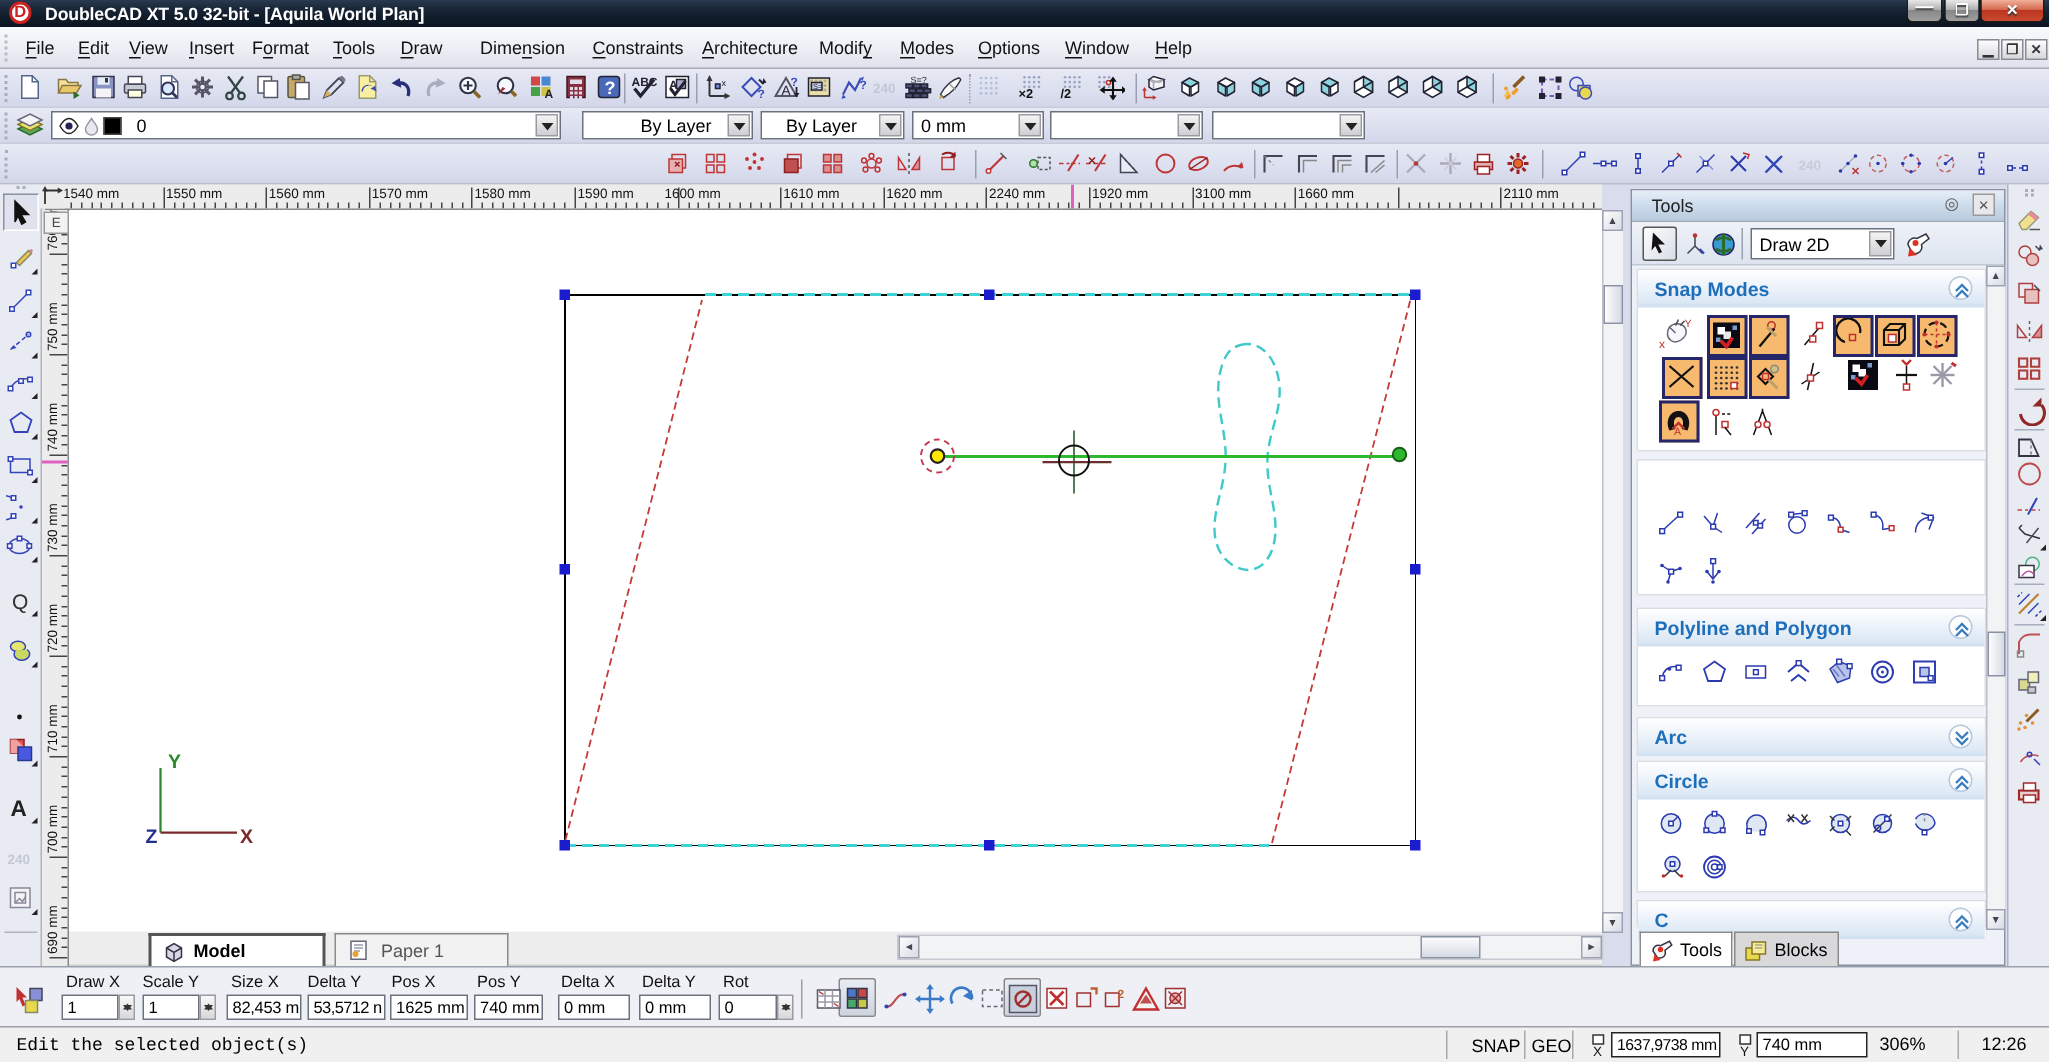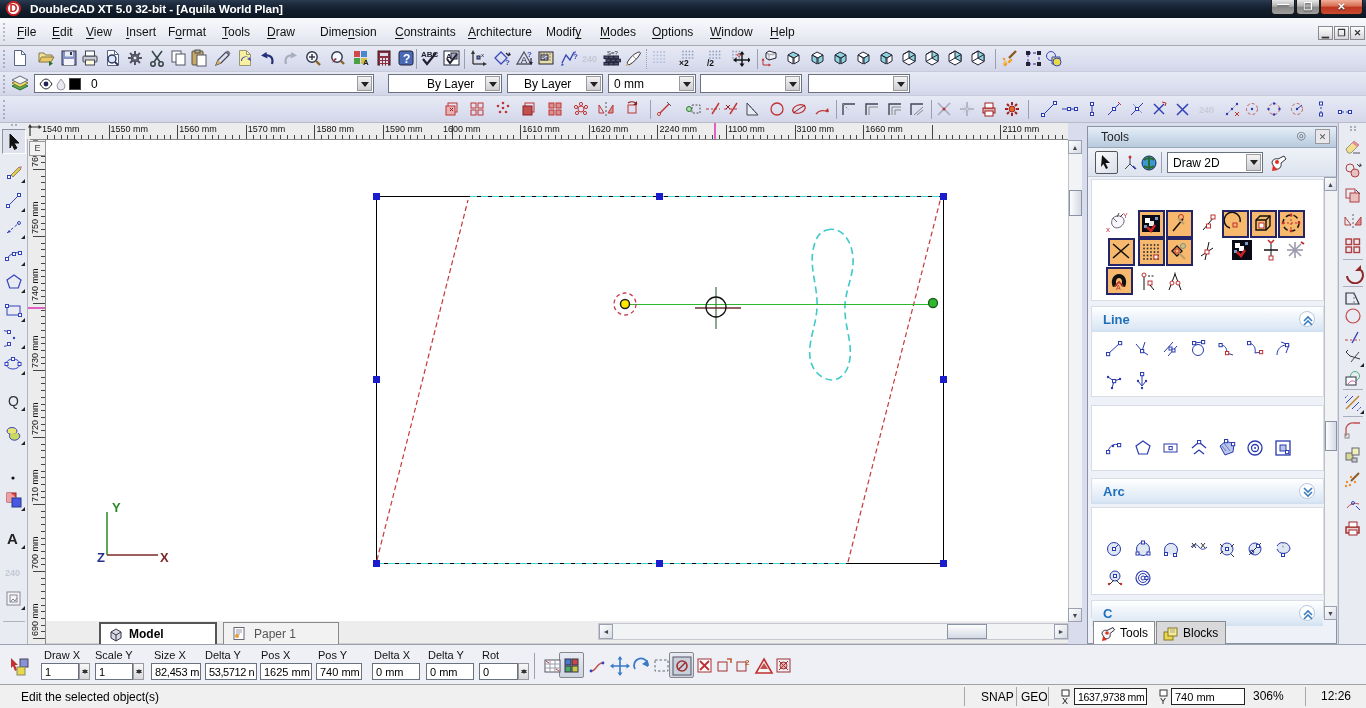--- a/index.html
+++ b/index.html
@@ -1031,21 +1031,21 @@
     <div class="rtick" style="left:634.3px;height:4px;"></div>
     <div class="rtick" style="left:641.1px;height:4px;"></div>
     <div class="rtick" style="left:648.0px;height:4px;"></div>
     <div class="rtick" style="left:654.8px;height:4px;"></div>
     <div class="rtick" style="left:661.7px;height:4px;"></div>
     <div class="rtick" style="left:668.6px;height:4px;"></div>
     <div class="rtick" style="left:675.4px;height:4px;"></div>
     <div class="rtick" style="left:682.3px;height:4px;"></div>
     <div class="rtick" style="left:689.1px;height:4px;"></div>
     <div class="rtick" style="left:696.0px;height:14px;"></div>
-    <div class="rlab" style="left:698.0px;">1100 mm</div>
+    <div class="rlab" style="left:698.0px;">1920 mm</div>
     <div class="rtick" style="left:702.9px;height:4px;"></div>
     <div class="rtick" style="left:709.7px;height:4px;"></div>
     <div class="rtick" style="left:716.6px;height:4px;"></div>
     <div class="rtick" style="left:723.4px;height:4px;"></div>
     <div class="rtick" style="left:730.3px;height:4px;"></div>
     <div class="rtick" style="left:737.2px;height:4px;"></div>
     <div class="rtick" style="left:744.0px;height:4px;"></div>
     <div class="rtick" style="left:750.9px;height:4px;"></div>
     <div class="rtick" style="left:757.7px;height:4px;"></div>
     <div class="rtick" style="left:764.6px;height:14px;"></div>
@@ -1406,20 +1406,28 @@
       <span class="ic" style="left:180px;top:5px;">
         <svg width="20" height="20" viewBox="0 0 20 20">
           <path d="M4 10c0-3 3-5 6-4l6-3 2 3-5 4c1 4-2 7-6 6z" fill="#fff" stroke="#334"></path>
           <path d="M5 12l5 5-6 1z" fill="#e03020"></path>
           <circle cx="9" cy="9" r="2" fill="#e03020"></circle>
         </svg>
       </span>
     </div>
   <div id="pbody">
       <div class="sect" style="top:52px;height:122px;">
+        <div class="shead">
+          <span class="t">Snap Modes</span>
+          <span class="chev">
+            <svg width="16" height="16" viewBox="0 0 16 16">
+              <path d="M4 9l4-4 4 4M4 13l4-4 4 4" fill="none" stroke="#3a7ec0" stroke-width="1.6"></path>
+            </svg>
+          </span>
+        </div>
         <span class="sic" style="left:13px;top:30px;">
           <svg width="24" height="26" viewBox="0 0 24 26">
             <path d="M8 8c4-4 10-2 11 2 1 5-6 10-10 7-3-2-3-6-1-9z" fill="#f8f8fc" stroke="#667"></path>
             <path d="M8 8l4 4" stroke="#667"></path>
             <path d="M14 3l-2 4M18 4l-3 3" stroke="#445"></path>
             <text x="1" y="22" font-size="8" fill="#c03030">x</text>
             <text x="18" y="8" font-size="7" fill="#c03030">Y</text>
           </svg>
         </span>
         <div class="tile" style="left:46px;top:30px;">
@@ -1569,102 +1577,102 @@
         <span class="sic" style="left:73px;top:90px;">
           <svg width="20" height="24" viewBox="0 0 20 24">
             <path d="M10 4L4 20M10 4l6 16" stroke="#111" fill="none"></path>
             <path d="M10 4v-2" stroke="#111" stroke-dasharray="1.5 1.5"></path>
             <circle cx="7" cy="13" r="2" fill="#fff" stroke="#c03030"></circle>
             <circle cx="13" cy="13" r="2" fill="#fff" stroke="#c03030"></circle>
           </svg>
         </span>
       </div>
       <div class="sect" style="top:179px;height:91px;">
+        <span class="sic" style="left:13px;top:32px;">
+          <svg width="20" height="20" viewBox="0 0 20 20">
+            <line x1="3" y1="15" x2="15" y2="4" stroke="#2a3ab0"></line>
+            <rect x="1.5" y="13.5" width="3.2" height="3.2" fill="#fff" stroke="#2a3ab0"></rect>
+            <rect x="13.5" y="2.5" width="3.2" height="3.2" fill="#fff" stroke="#2a3ab0"></rect>
+          </svg>
+        </span>
+        <span class="sic" style="left:41px;top:32px;">
+          <svg width="20" height="20" viewBox="0 0 20 20">
+            <path d="M3 5l6 7 3-9" fill="none" stroke="#2a3ab0"></path>
+            <path d="M9 12l6 4" stroke="#2a3ab0"></path>
+            <rect x="7.5" y="10.5" width="3.2" height="3.2" fill="#fff" stroke="#2a3ab0"></rect>
+          </svg>
+        </span>
+        <span class="sic" style="left:69px;top:32px;">
+          <svg width="20" height="20" viewBox="0 0 20 20">
+            <line x1="3" y1="13" x2="12" y2="3" stroke="#2a3ab0"></line>
+            <line x1="7" y1="17" x2="16" y2="7" stroke="#2a3ab0"></line>
+            <rect x="8" y="8" width="3" height="3" fill="#fff" stroke="#2a3ab0"></rect>
+            <rect x="11" y="10" width="3" height="3" fill="#fff" stroke="#2a3ab0"></rect>
+          </svg>
+        </span>
+        <span class="sic" style="left:97px;top:32px;">
+          <svg width="20" height="20" viewBox="0 0 20 20">
+            <circle cx="9" cy="11" r="5.5" fill="none" stroke="#2a3ab0"></circle>
+            <path d="M5 4l9-1" stroke="#2a3ab0"></path>
+            <rect x="3.5" y="2.5" width="3.2" height="3.2" fill="#fff" stroke="#2a3ab0"></rect>
+            <rect x="12.5" y="1.5" width="3.2" height="3.2" fill="#fff" stroke="#2a3ab0"></rect>
+          </svg>
+        </span>
+        <span class="sic" style="left:125px;top:32px;">
+          <svg width="20" height="20" viewBox="0 0 20 20">
+            <path d="M3 6c5 0 7 3 7 8" fill="none" stroke="#2a3ab0"></path>
+            <path d="M10 14l6 2" stroke="#2a3ab0"></path>
+            <rect x="8.5" y="12.5" width="3.2" height="3.2" fill="#fff" stroke="#c03030"></rect>
+            <rect x="2" y="4.5" width="3.2" height="3.2" fill="#fff" stroke="#2a3ab0"></rect>
+          </svg>
+        </span>
+        <span class="sic" style="left:153px;top:32px;">
+          <svg width="20" height="20" viewBox="0 0 20 20">
+            <path d="M4 4c5 1 7 5 6 10" fill="none" stroke="#2a3ab0"></path>
+            <path d="M10 14l6-1" stroke="#2a3ab0"></path>
+            <rect x="14.5" y="11.5" width="3.2" height="3.2" fill="#fff" stroke="#c03030"></rect>
+            <rect x="2.5" y="2.5" width="3.2" height="3.2" fill="#fff" stroke="#2a3ab0"></rect>
+          </svg>
+        </span>
+        <span class="sic" style="left:181px;top:32px;">
+          <svg width="20" height="20" viewBox="0 0 20 20">
+            <path d="M4 16c0-6 4-10 10-10" fill="none" stroke="#2a3ab0"></path>
+            <path d="M8 3l8 3-3 8" fill="none" stroke="#2a3ab0"></path>
+            <rect x="12.5" y="4.5" width="3.2" height="3.2" fill="#fff" stroke="#2a3ab0"></rect>
+          </svg>
+        </span>
+        <span class="sic" style="left:13px;top:64px;">
+          <svg width="20" height="20" viewBox="0 0 20 20">
+            <path d="M9 10L3 6M9 10l6-2M9 10l-2 7" fill="none" stroke="#2a3ab0"></path>
+            <rect x="7.5" y="8.5" width="3.2" height="3.2" fill="#fff" stroke="#2a3ab0"></rect>
+            <circle cx="3" cy="6" r="1.2" fill="#2a3ab0"></circle>
+            <circle cx="15" cy="8" r="1.2" fill="#2a3ab0"></circle>
+            <circle cx="7" cy="17" r="1.2" fill="#2a3ab0"></circle>
+          </svg>
+        </span>
+        <span class="sic" style="left:41px;top:64px;">
+          <svg width="20" height="20" viewBox="0 0 20 20">
+            <line x1="9" y1="3" x2="9" y2="15" stroke="#2a3ab0"></line>
+            <path d="M5 10l4 5 4-5" fill="none" stroke="#2a3ab0"></path>
+            <rect x="7.5" y="1.5" width="3.2" height="3.2" fill="#fff" stroke="#2a3ab0"></rect>
+            <circle cx="5" cy="10" r="1.2" fill="#2a3ab0"></circle>
+            <circle cx="13" cy="10" r="1.2" fill="#2a3ab0"></circle>
+            <circle cx="9" cy="17" r="1.2" fill="#2a3ab0"></circle>
+          </svg>
+        </span>
+      </div>
+      <div class="sect" style="top:278px;height:66px;">
         <div class="shead">
-          <span class="t">Line</span>
+          <span class="t">Polyline and Polygon</span>
           <span class="chev">
             <svg width="16" height="16" viewBox="0 0 16 16">
               <path d="M4 9l4-4 4 4M4 13l4-4 4 4" fill="none" stroke="#3a7ec0" stroke-width="1.6"></path>
             </svg>
           </span>
         </div>
-        <span class="sic" style="left:13px;top:32px;">
-          <svg width="20" height="20" viewBox="0 0 20 20">
-            <line x1="3" y1="15" x2="15" y2="4" stroke="#2a3ab0"></line>
-            <rect x="1.5" y="13.5" width="3.2" height="3.2" fill="#fff" stroke="#2a3ab0"></rect>
-            <rect x="13.5" y="2.5" width="3.2" height="3.2" fill="#fff" stroke="#2a3ab0"></rect>
-          </svg>
-        </span>
-        <span class="sic" style="left:41px;top:32px;">
-          <svg width="20" height="20" viewBox="0 0 20 20">
-            <path d="M3 5l6 7 3-9" fill="none" stroke="#2a3ab0"></path>
-            <path d="M9 12l6 4" stroke="#2a3ab0"></path>
-            <rect x="7.5" y="10.5" width="3.2" height="3.2" fill="#fff" stroke="#2a3ab0"></rect>
-          </svg>
-        </span>
-        <span class="sic" style="left:69px;top:32px;">
-          <svg width="20" height="20" viewBox="0 0 20 20">
-            <line x1="3" y1="13" x2="12" y2="3" stroke="#2a3ab0"></line>
-            <line x1="7" y1="17" x2="16" y2="7" stroke="#2a3ab0"></line>
-            <rect x="8" y="8" width="3" height="3" fill="#fff" stroke="#2a3ab0"></rect>
-            <rect x="11" y="10" width="3" height="3" fill="#fff" stroke="#2a3ab0"></rect>
-          </svg>
-        </span>
-        <span class="sic" style="left:97px;top:32px;">
-          <svg width="20" height="20" viewBox="0 0 20 20">
-            <circle cx="9" cy="11" r="5.5" fill="none" stroke="#2a3ab0"></circle>
-            <path d="M5 4l9-1" stroke="#2a3ab0"></path>
-            <rect x="3.5" y="2.5" width="3.2" height="3.2" fill="#fff" stroke="#2a3ab0"></rect>
-            <rect x="12.5" y="1.5" width="3.2" height="3.2" fill="#fff" stroke="#2a3ab0"></rect>
-          </svg>
-        </span>
-        <span class="sic" style="left:125px;top:32px;">
-          <svg width="20" height="20" viewBox="0 0 20 20">
-            <path d="M3 6c5 0 7 3 7 8" fill="none" stroke="#2a3ab0"></path>
-            <path d="M10 14l6 2" stroke="#2a3ab0"></path>
-            <rect x="8.5" y="12.5" width="3.2" height="3.2" fill="#fff" stroke="#c03030"></rect>
-            <rect x="2" y="4.5" width="3.2" height="3.2" fill="#fff" stroke="#2a3ab0"></rect>
-          </svg>
-        </span>
-        <span class="sic" style="left:153px;top:32px;">
-          <svg width="20" height="20" viewBox="0 0 20 20">
-            <path d="M4 4c5 1 7 5 6 10" fill="none" stroke="#2a3ab0"></path>
-            <path d="M10 14l6-1" stroke="#2a3ab0"></path>
-            <rect x="14.5" y="11.5" width="3.2" height="3.2" fill="#fff" stroke="#c03030"></rect>
-            <rect x="2.5" y="2.5" width="3.2" height="3.2" fill="#fff" stroke="#2a3ab0"></rect>
-          </svg>
-        </span>
-        <span class="sic" style="left:181px;top:32px;">
-          <svg width="20" height="20" viewBox="0 0 20 20">
-            <path d="M4 16c0-6 4-10 10-10" fill="none" stroke="#2a3ab0"></path>
-            <path d="M8 3l8 3-3 8" fill="none" stroke="#2a3ab0"></path>
-            <rect x="12.5" y="4.5" width="3.2" height="3.2" fill="#fff" stroke="#2a3ab0"></rect>
-          </svg>
-        </span>
-        <span class="sic" style="left:13px;top:64px;">
-          <svg width="20" height="20" viewBox="0 0 20 20">
-            <path d="M9 10L3 6M9 10l6-2M9 10l-2 7" fill="none" stroke="#2a3ab0"></path>
-            <rect x="7.5" y="8.5" width="3.2" height="3.2" fill="#fff" stroke="#2a3ab0"></rect>
-            <circle cx="3" cy="6" r="1.2" fill="#2a3ab0"></circle>
-            <circle cx="15" cy="8" r="1.2" fill="#2a3ab0"></circle>
-            <circle cx="7" cy="17" r="1.2" fill="#2a3ab0"></circle>
-          </svg>
-        </span>
-        <span class="sic" style="left:41px;top:64px;">
-          <svg width="20" height="20" viewBox="0 0 20 20">
-            <line x1="9" y1="3" x2="9" y2="15" stroke="#2a3ab0"></line>
-            <path d="M5 10l4 5 4-5" fill="none" stroke="#2a3ab0"></path>
-            <rect x="7.5" y="1.5" width="3.2" height="3.2" fill="#fff" stroke="#2a3ab0"></rect>
-            <circle cx="5" cy="10" r="1.2" fill="#2a3ab0"></circle>
-            <circle cx="13" cy="10" r="1.2" fill="#2a3ab0"></circle>
-            <circle cx="9" cy="17" r="1.2" fill="#2a3ab0"></circle>
-          </svg>
-        </span>
-      </div>
-      <div class="sect" style="top:278px;height:66px;">
         <span class="sic" style="left:13px;top:32px;">
           <svg width="20" height="20" viewBox="0 0 20 20">
             <path d="M3 14c1-6 6-9 11-7" fill="none" stroke="#2a3ab0"></path>
             <rect x="1.5" y="12.5" width="3.2" height="3.2" fill="#fff" stroke="#2a3ab0"></rect>
             <rect x="12.5" y="5.5" width="3.2" height="3.2" fill="#fff" stroke="#2a3ab0"></rect>
             <circle cx="8" cy="8" r="1.2" fill="#2a3ab0"></circle>
           </svg>
         </span>
         <span class="sic" style="left:41px;top:32px;">
           <svg width="20" height="20" viewBox="0 0 20 20">
@@ -1710,20 +1718,28 @@
         <div class="shead">
           <span class="t">Arc</span>
           <span class="chev">
             <svg width="16" height="16" viewBox="0 0 16 16">
               <path d="M4 4l4 4 4-4M4 8l4 4 4-4" fill="none" stroke="#3a7ec0" stroke-width="1.6"></path>
             </svg>
           </span>
         </div>
       </div>
       <div class="sect" style="top:380px;height:88px;">
+        <div class="shead">
+          <span class="t">Circle</span>
+          <span class="chev">
+            <svg width="16" height="16" viewBox="0 0 16 16">
+              <path d="M4 9l4-4 4 4M4 13l4-4 4 4" fill="none" stroke="#3a7ec0" stroke-width="1.6"></path>
+            </svg>
+          </span>
+        </div>
         <span class="sic" style="left:13px;top:31px;">
           <svg width="20" height="20" viewBox="0 0 20 20">
             <circle cx="9" cy="10" r="6.5" fill="#dfe7f2" stroke="#2a3ab0"></circle>
             <line x1="9" y1="10" x2="14" y2="5" stroke="#2a3ab0"></line>
             <rect x="7.5" y="8.5" width="3" height="3" fill="#fff" stroke="#2a3ab0"></rect>
           </svg>
         </span>
         <span class="sic" style="left:41px;top:31px;">
           <svg width="20" height="20" viewBox="0 0 20 20">
             <circle cx="10" cy="10" r="6.5" fill="#dfe7f2" stroke="#2a3ab0"></circle>
@@ -2059,21 +2075,21 @@
     </span>
     <span class="ic" style="left:774px;top:11px;">
       <svg width="20" height="20" viewBox="0 0 20 20">
         <rect x="3" y="3" width="13" height="13" fill="none" stroke="#a03030"></rect>
         <circle cx="9.5" cy="9.5" r="3.5" fill="#e8b0b0" stroke="#a03030"></circle>
         <path d="M5 5l9 9M14 5L5 14" stroke="#a03030"></path>
       </svg>
     </span>
 </div>
 <div id="status" class="abs">
-  <span style="position:absolute; left:21px; top:5px;">Edit the selected object(s)</span>
+  <span style="position:absolute; left:11px; top:5px;font-family:Liberation Mono, monospace;">Edit the selected object(s)</span>
   <div class="ssep" style="left:964px;"></div>
   <span style="position:absolute; left:981px; top:5px;">SNAP</span>
   <div class="ssep" style="left:1016px;"></div>
   <span style="position:absolute; left:1021px; top:5px;">GEO</span>
   <div class="ssep" style="left:1048px;"></div>
   <span style="position:absolute;left:1060px;top:4px;">
       <svg width="13" height="16" viewBox="0 0 13 16">
         <rect x="2" y="1" width="7" height="6" fill="#fff" stroke="#333"></rect>
         <text x="2" y="15" font-size="9" fill="#111">X</text>
       </svg>

